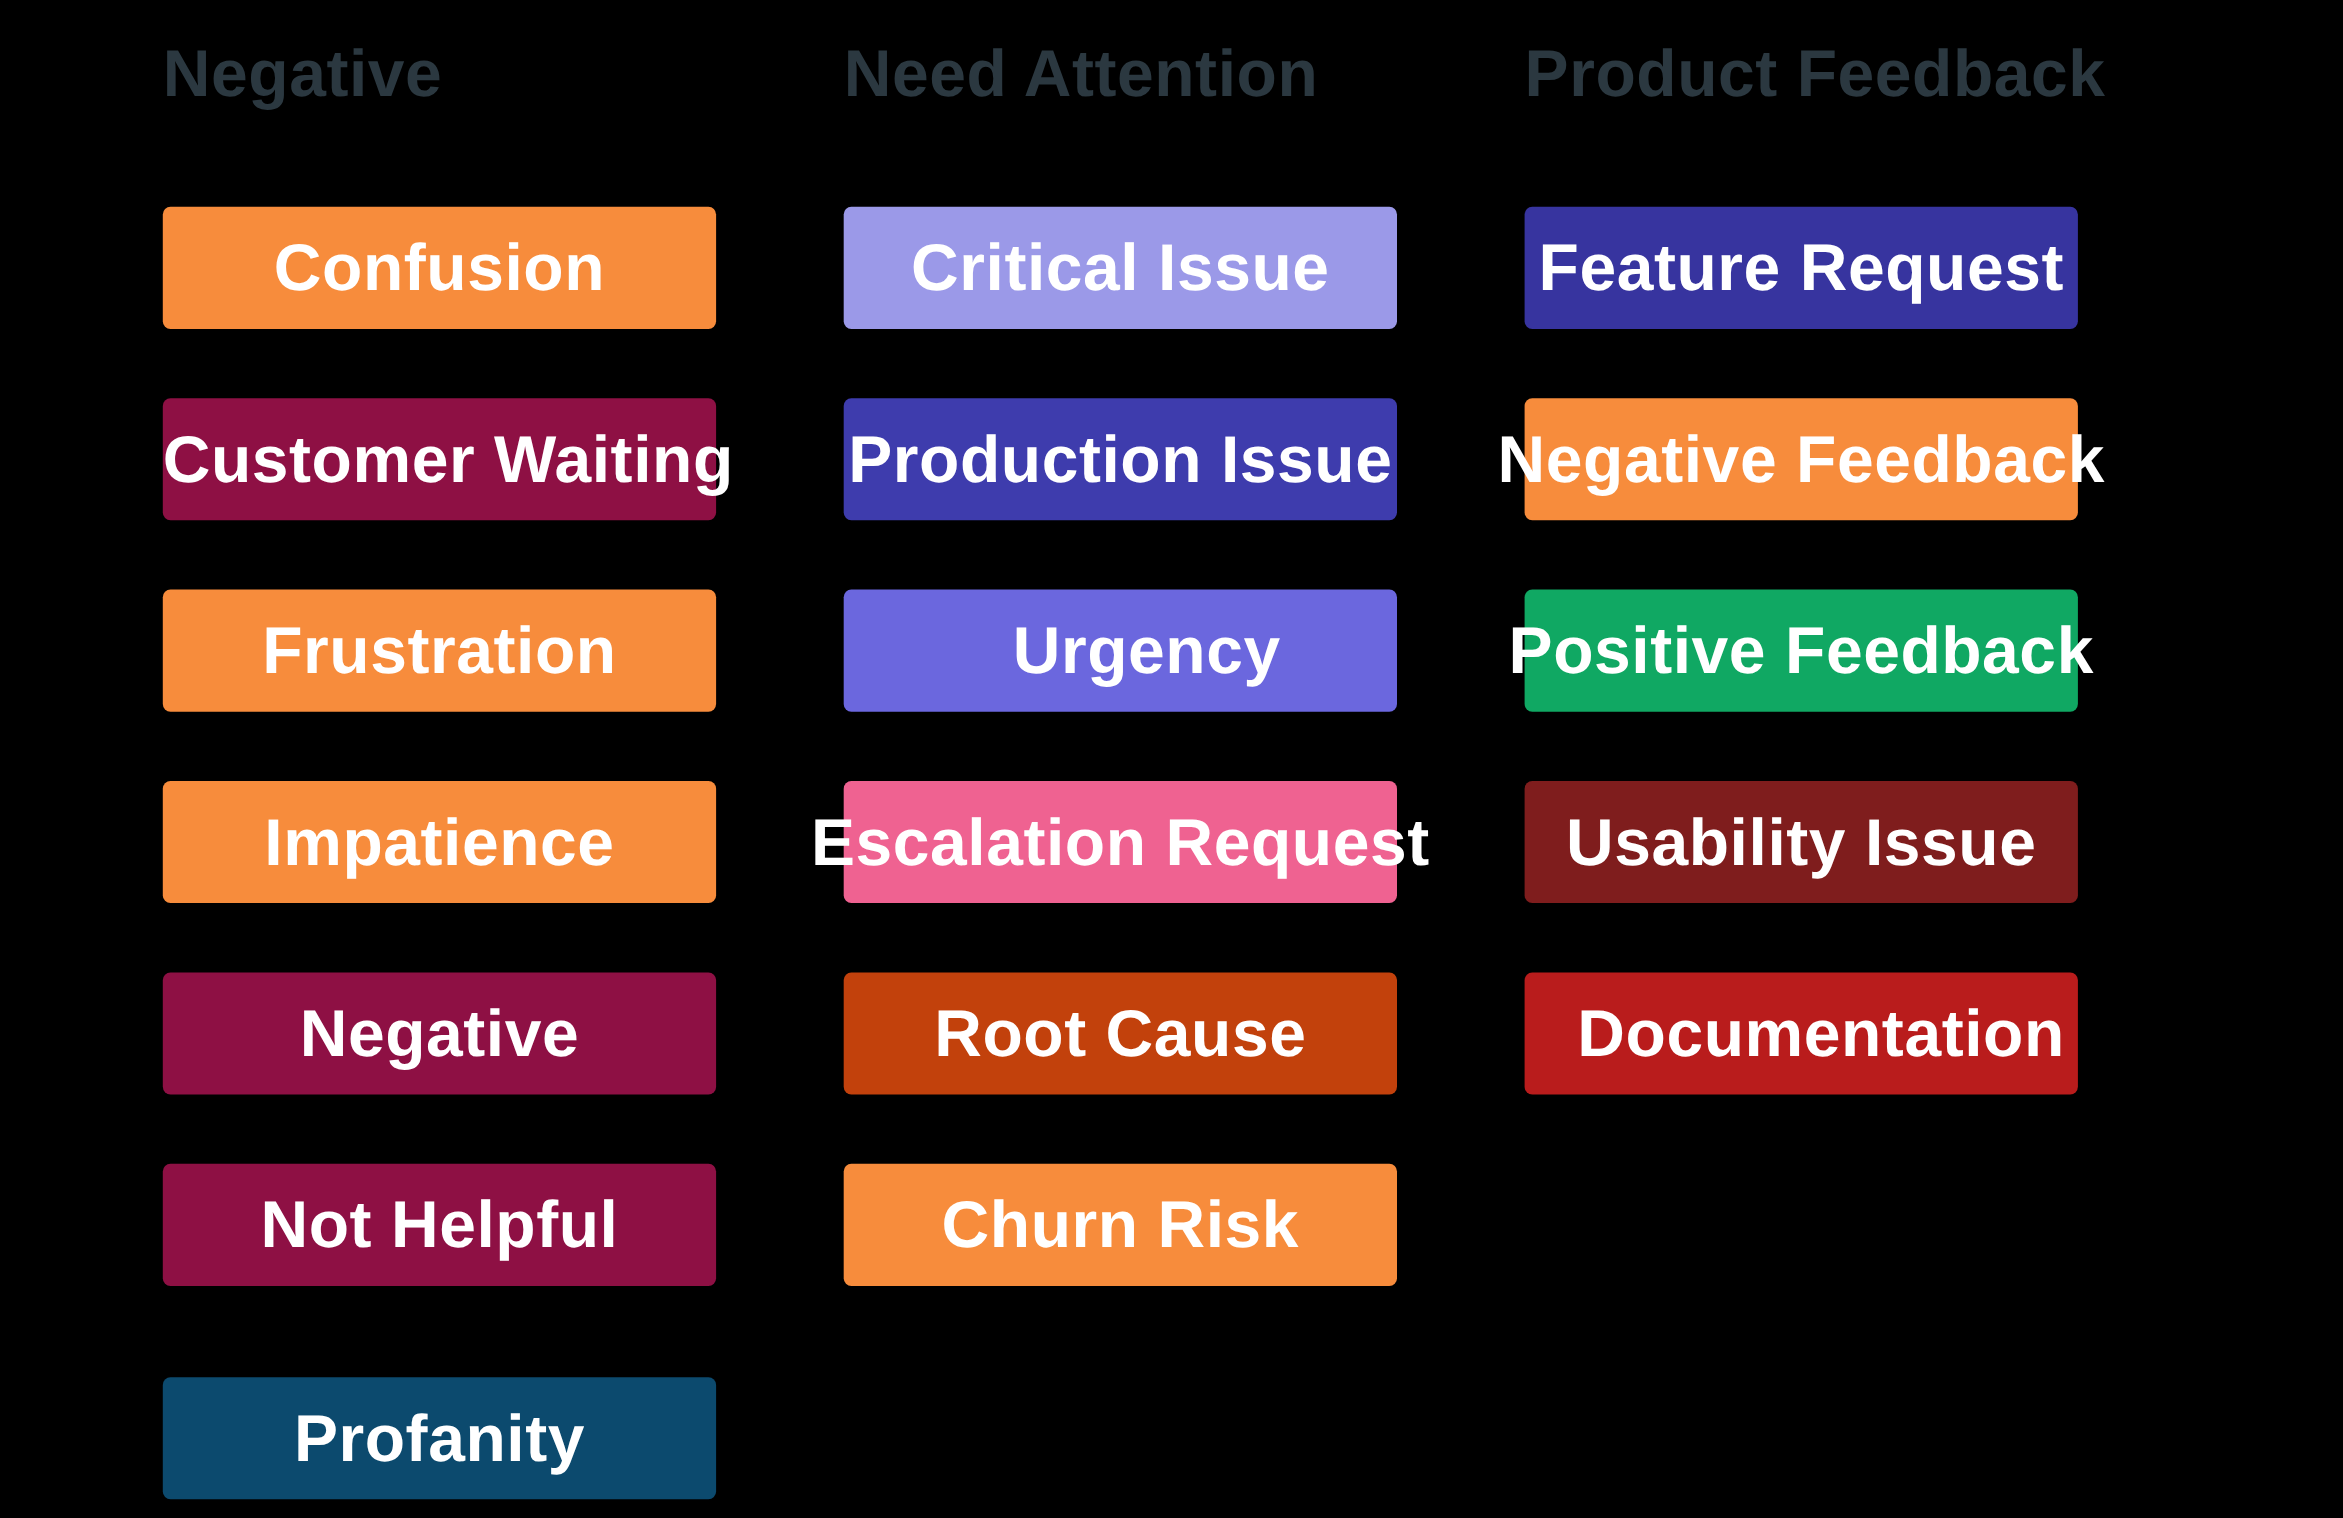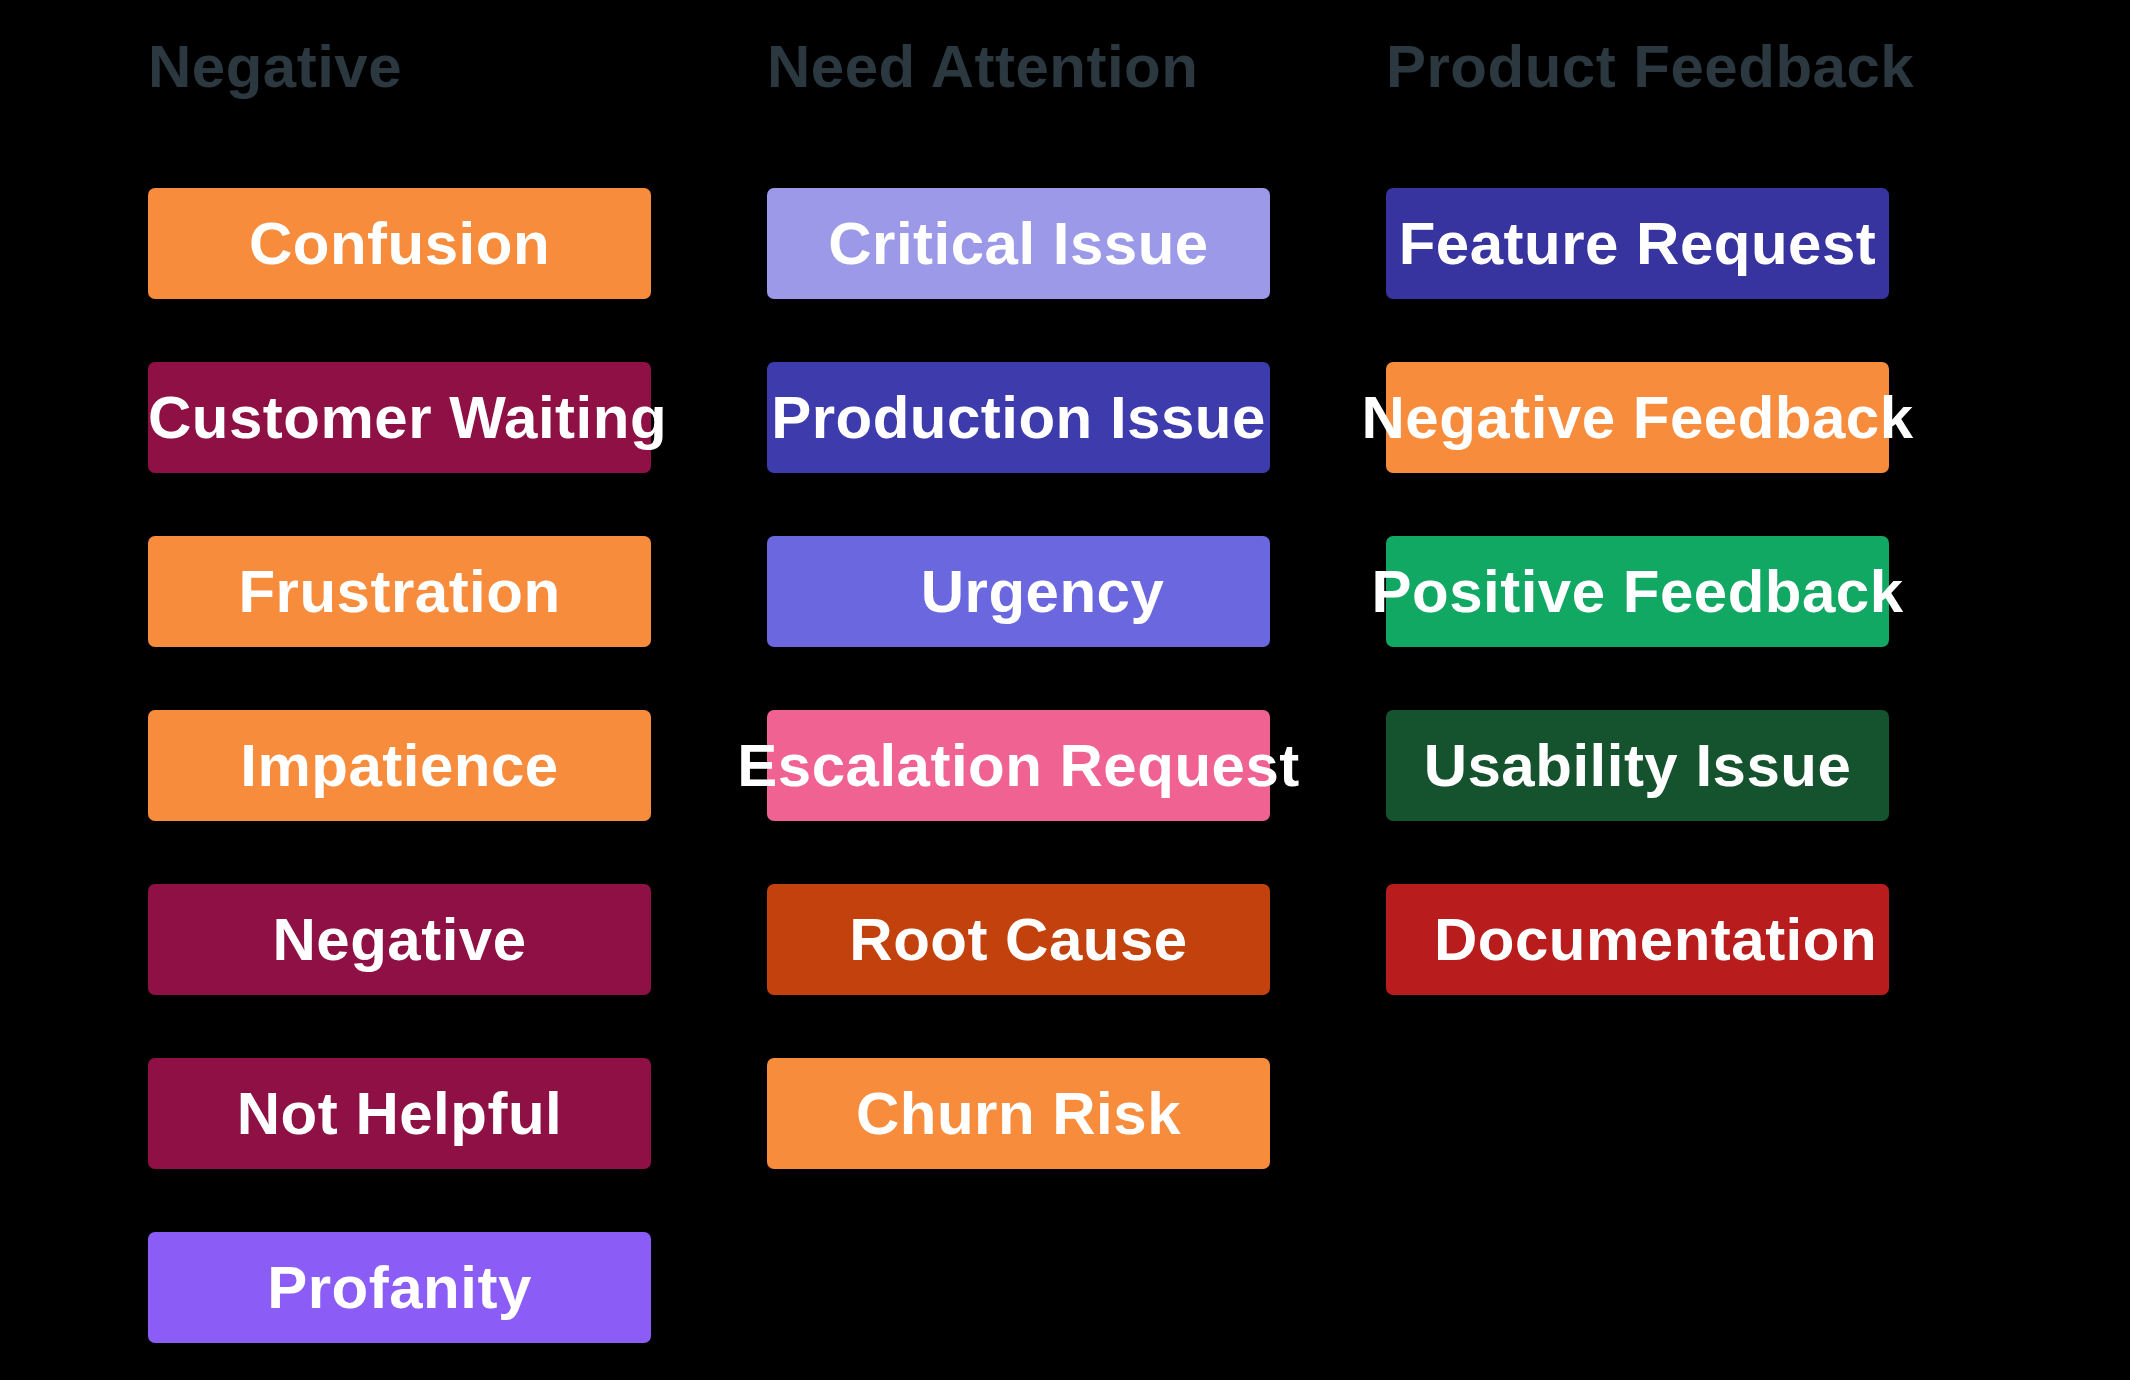--- a/index.html
+++ b/index.html
@@ -59,21 +59,21 @@
 
   <div class="column">
     <h2 class="column-title" style="color: rgb(43, 56, 64);">Negative</h2>
     <div class="tags">
       <div class="tag" style="background-color: rgb(247, 140, 60);">Confusion</div>
       <div class="tag" style="background-color: rgb(142, 16, 68); padding-left: 16px;">Customer Waiting</div>
       <div class="tag" style="background-color: rgb(247, 140, 60);">Frustration</div>
       <div class="tag" style="background-color: rgb(247, 140, 60);">Impatience</div>
       <div class="tag" style="background-color: rgb(142, 16, 68);">Negative</div>
       <div class="tag" style="background-color: rgb(142, 16, 68);">Not Helpful</div>
-      <div class="tag" style="background-color: #8b5cf6;">Profanity</div>
+      <div class="tag" style="background-color: #0c4a6e; margin-top: 20px;">Profanity</div>
     </div>
   </div>
 
   <div class="column">
     <h2 class="column-title" style="color: rgb(43, 56, 64);">Need Attention</h2>
     <div class="tags">
       <div class="tag" style="background-color: rgb(155, 153, 232);">Critical Issue</div>
       <div class="tag" style="background-color: rgb(62, 60, 173);">Production Issue</div>
       <div class="tag" style="background-color: rgb(107, 103, 222); padding-left: 48px;">Urgency</div>
       <div class="tag" style="background-color: rgb(239, 98, 145);">Escalation Request</div>
@@ -81,18 +81,18 @@
       <div class="tag" style="background-color: rgb(247, 140, 60);">Churn Risk</div>
     </div>
   </div>
 
   <div class="column">
     <h2 class="column-title" style="color: rgb(43, 56, 64);">Product Feedback</h2>
     <div class="tags">
       <div class="tag" style="background-color: rgb(55, 52, 159);">Feature Request</div>
       <div class="tag" style="background-color: rgb(247, 140, 60);">Negative Feedback</div>
       <div class="tag" style="background-color: rgb(16, 168, 99);">Positive Feedback</div>
-      <div class="tag" style="background-color: #14532d;">Usability Issue</div>
+      <div class="tag" style="background-color: #7f1d1d;">Usability Issue</div>
       <div class="tag" style="background-color: #b91c1c; padding-left: 36px;">Documentation</div>
     </div>
   </div>
 
 </div>
 
 </body></html>

